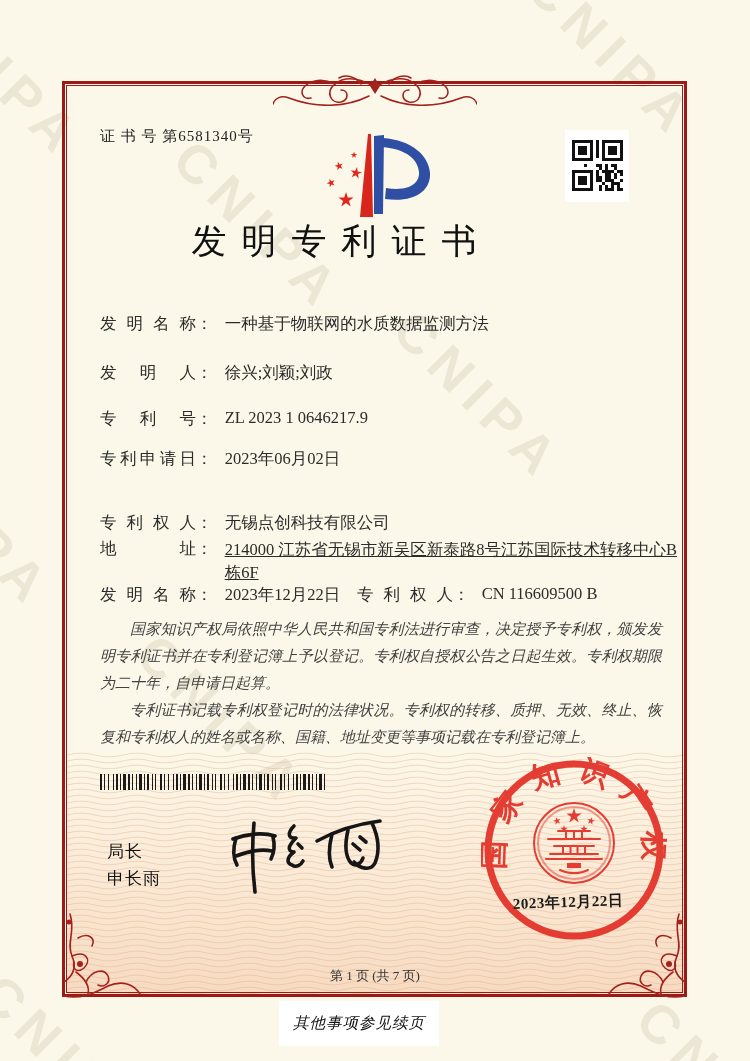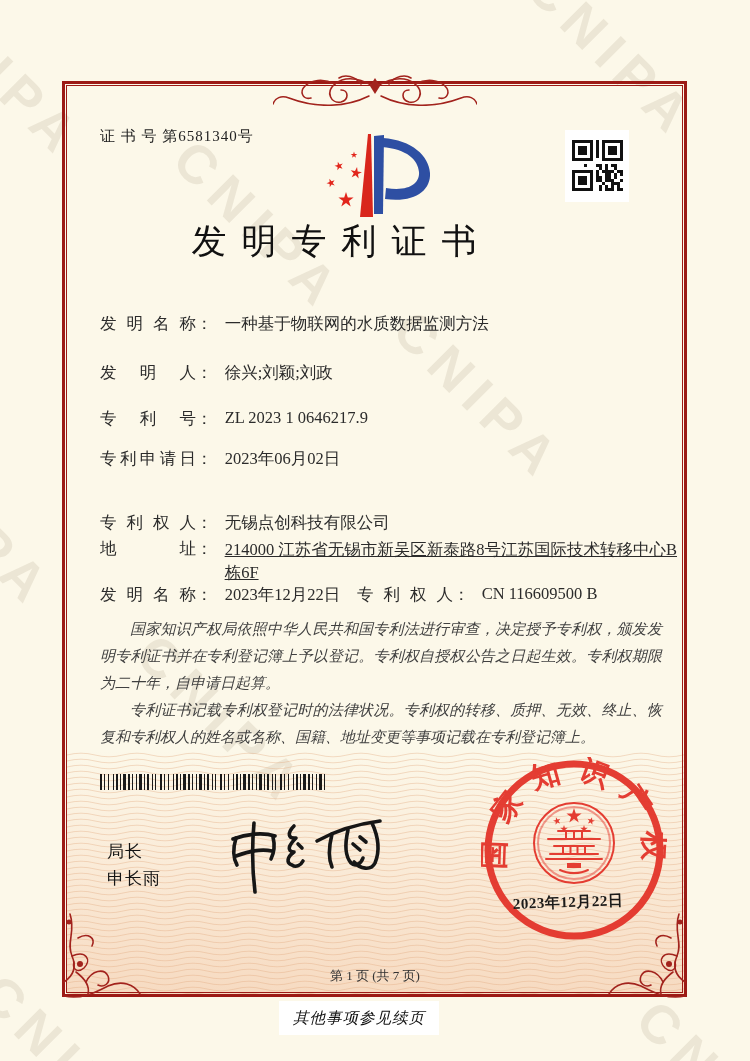--- a/index.html
+++ b/index.html
@@ -50,21 +50,21 @@
           font-family:Liberation Mono, monospace;}
   .sig{left:228px;top:814px;width:158px;height:82px;}
   .sig path{fill:none;stroke:#161616;stroke-width:3.6;stroke-linecap:round;stroke-linejoin:round;}
   .seal{left:481px;top:757px;width:186px;height:186px;z-index:4;opacity:.95;}
   .seal-ring{fill:none;stroke:#e3342a;stroke-width:7;}
   .seal-line{fill:none;stroke:#e3342a;stroke-width:2;stroke-linecap:round;}
   .seal-fill{fill:#e3342a;}
   .seal-date{position:absolute;left:0;right:12px;top:136px;text-align:center;
              font-size:15px;font-weight:bold;color:#111;transform:rotate(-2deg);letter-spacing:.5px;}
   .page-info{left:0;width:750px;top:967px;text-align:center;font-size:13px;color:#333;}
-  .cont-box{left:279px;top:1001px;width:160px;height:34px;background:#fff;display:flex;
+  .cont-box{left:279px;top:1001px;width:160px;height:45px;background:#fff;display:flex;
             align-items:center;justify-content:center;font-size:15.5px;font-style:italic;letter-spacing:1px;color:#111;}
 </style>
 </head>
 <body>
 
 <div class="wm" style="left:-55px;top:-25px">CNIPA</div>
 <div class="wm" style="left:205px;top:128px">CNIPA</div>
 <div class="wm" style="left:558px;top:-45px">CNIPA</div>
 <div class="wm" style="left:425px;top:298px">CNIPA</div>
 <div class="wm" style="left:-85px;top:425px">CNIPA</div>

